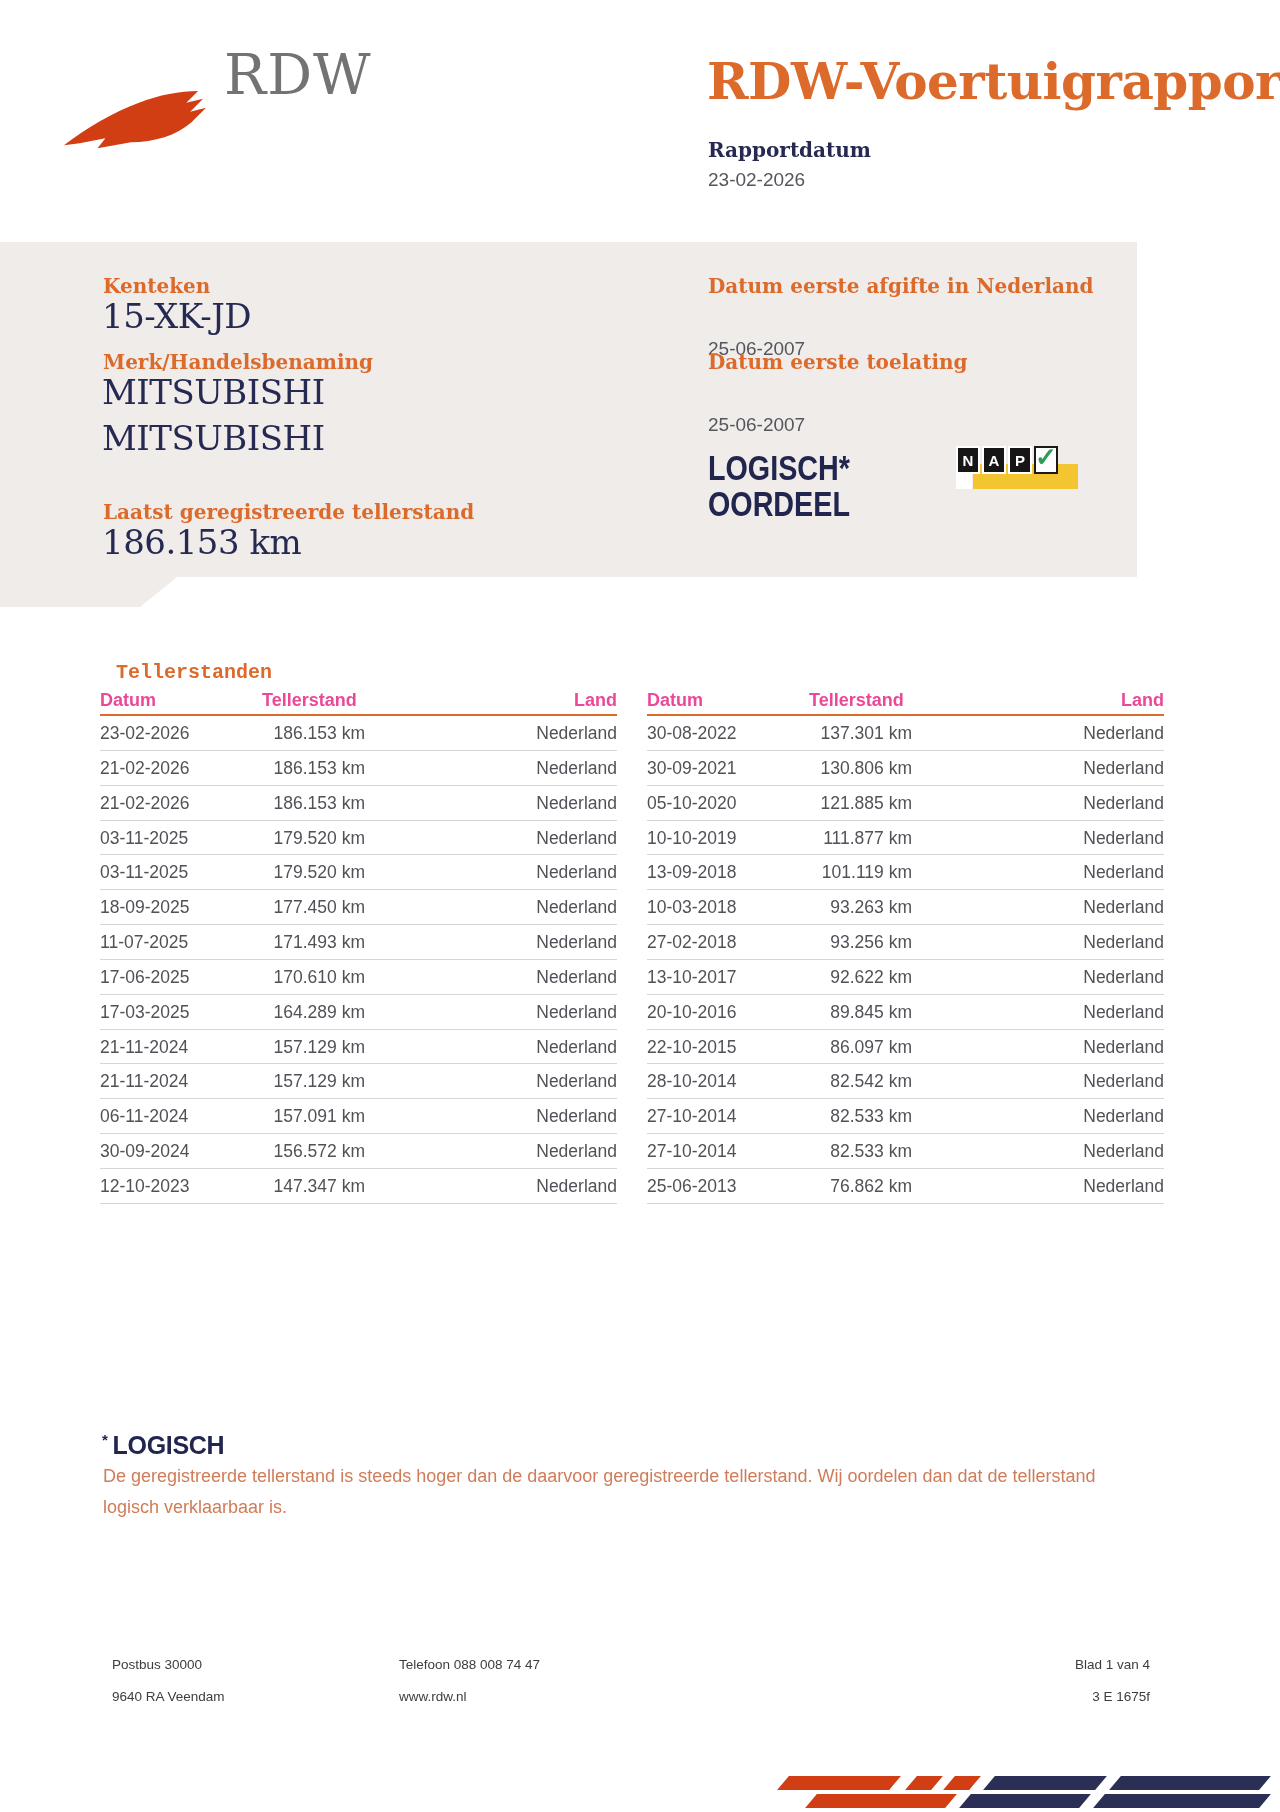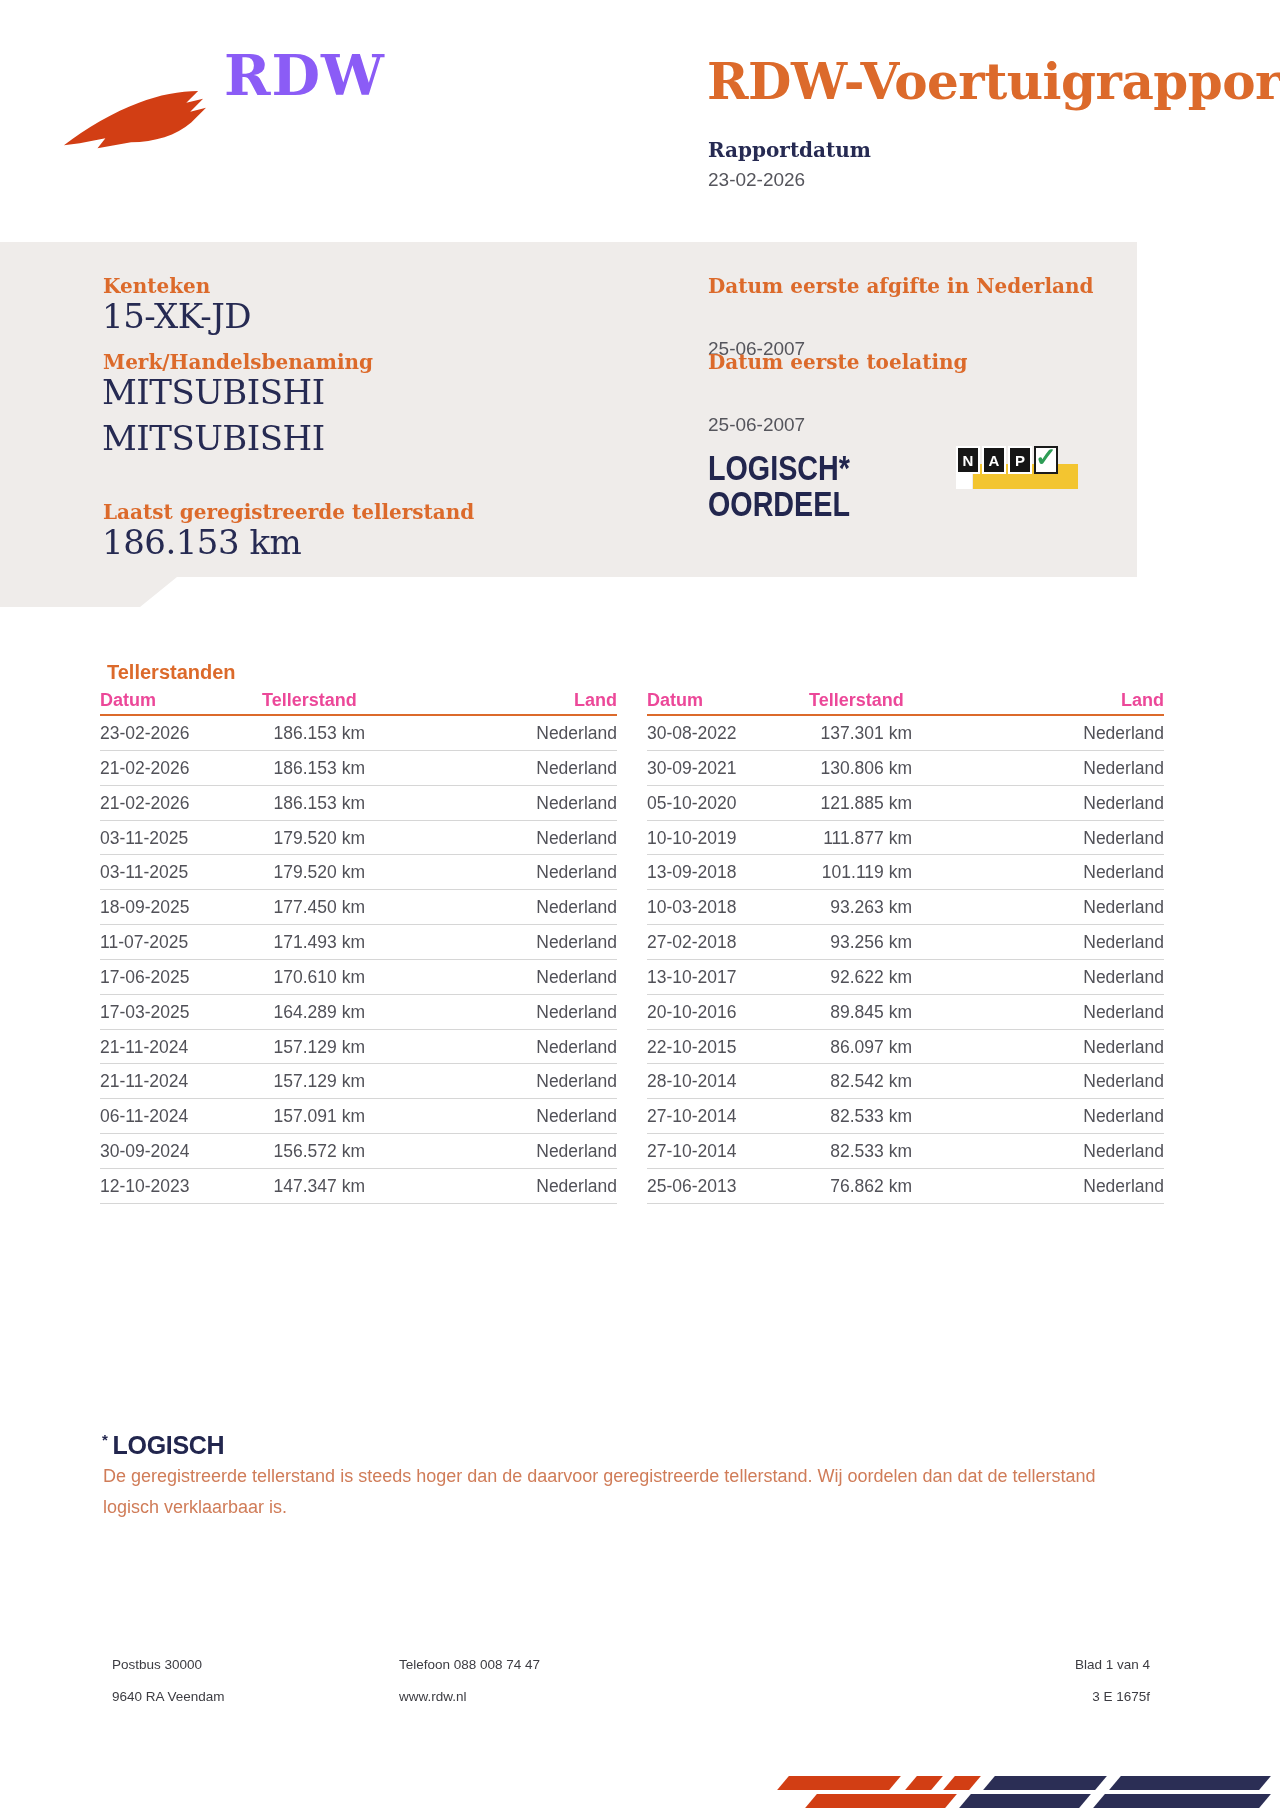--- a/index.html
+++ b/index.html
@@ -2,21 +2,21 @@
 <html><head>
 <meta charset="utf-8">
 <style>
   html,body{margin:0;padding:0;background:#ffffff;}
   .page{position:relative;width:1280px;height:1812px;background:#ffffff;overflow:hidden;
         font-family:"Liberation Sans",sans-serif;}
 
   
   .swoosh{position:absolute;left:60px;top:82px;width:148px;height:78px;}
   .rdw-logo-text{position:absolute;left:224px;top:42px;font-family:"DejaVu Serif",serif;
-        font-weight:bold;font-size:56px;color:#8b5cf6;letter-spacing:1px;}
+        font-weight:normal;font-size:56px;color:#737373;letter-spacing:1px;}
   .report-title{position:absolute;left:707px;top:52px;font-family:"DejaVu Serif",serif;
         font-weight:bold;font-size:50px;color:#DC6A2B;letter-spacing:-0.5px;white-space:nowrap;}
   .meta{position:absolute;left:708px;top:138px;display:flex;}
   .meta-col1{width:155px;}
   .meta-label{font-family:"DejaVu Serif",serif;font-weight:bold;font-size:20px;color:#262A52;white-space:nowrap;}
   .meta-value{margin-top:7px;font-size:19px;color:#55555C;}
 
   
   .panel-bg{position:absolute;left:0;top:242px;width:1137px;height:365px;background:#EFECEA;
         clip-path:polygon(0 0,1137px 0,1137px 335px,177px 335px,140px 365px,0 365px);}
@@ -33,21 +33,21 @@
   .nap-yellow{position:absolute;left:17px;top:20px;width:105px;height:25px;background:#F3C530;}
   .nap-white-sq{position:absolute;left:0px;top:29px;width:16px;height:16px;background:#ffffff;}
   .nap-sq{position:absolute;top:2px;width:24px;height:28px;box-sizing:border-box;background:#161616;
         border:2px solid #ffffff;color:#ffffff;font-weight:bold;font-size:15px;
         display:flex;align-items:center;justify-content:center;}
   .nap-check-sq{position:absolute;top:2px;width:24px;height:28px;box-sizing:border-box;background:#ffffff;
         border:2px solid #1a1a1a;display:flex;align-items:center;justify-content:center;overflow:visible;}
   .nap-check{color:#2E9C55;font-size:26px;font-weight:bold;line-height:10px;margin-top:-6px;}
 
   
-  .section-title{position:absolute;left:107px;top:661px;font-family:Liberation Sans, sans-serif;
+  .section-title{position:absolute;left:116px;top:661px;font-family:Liberation Mono, monospace;
         font-weight:bold;font-size:20px;color:#DC6A2B;}
   .ttable{position:absolute;top:690px;width:517px;}
   .ttable-left{left:100px;}
   .ttable-right{left:647px;}
   .thead{display:flex;height:26px;box-sizing:border-box;border-bottom:2.5px solid #DC6A2B;
         font-weight:bold;font-size:18px;color:#ec4899;line-height:21px;}
   .trow{display:flex;height:34.85px;box-sizing:border-box;border-bottom:1px solid #D6D6D6;
         font-size:17.5px;color:#515158;line-height:34px;}
   .c-datum{width:162px;text-align:left;}
   .c-teller-h{width:103px;text-align:left;white-space:nowrap;}

